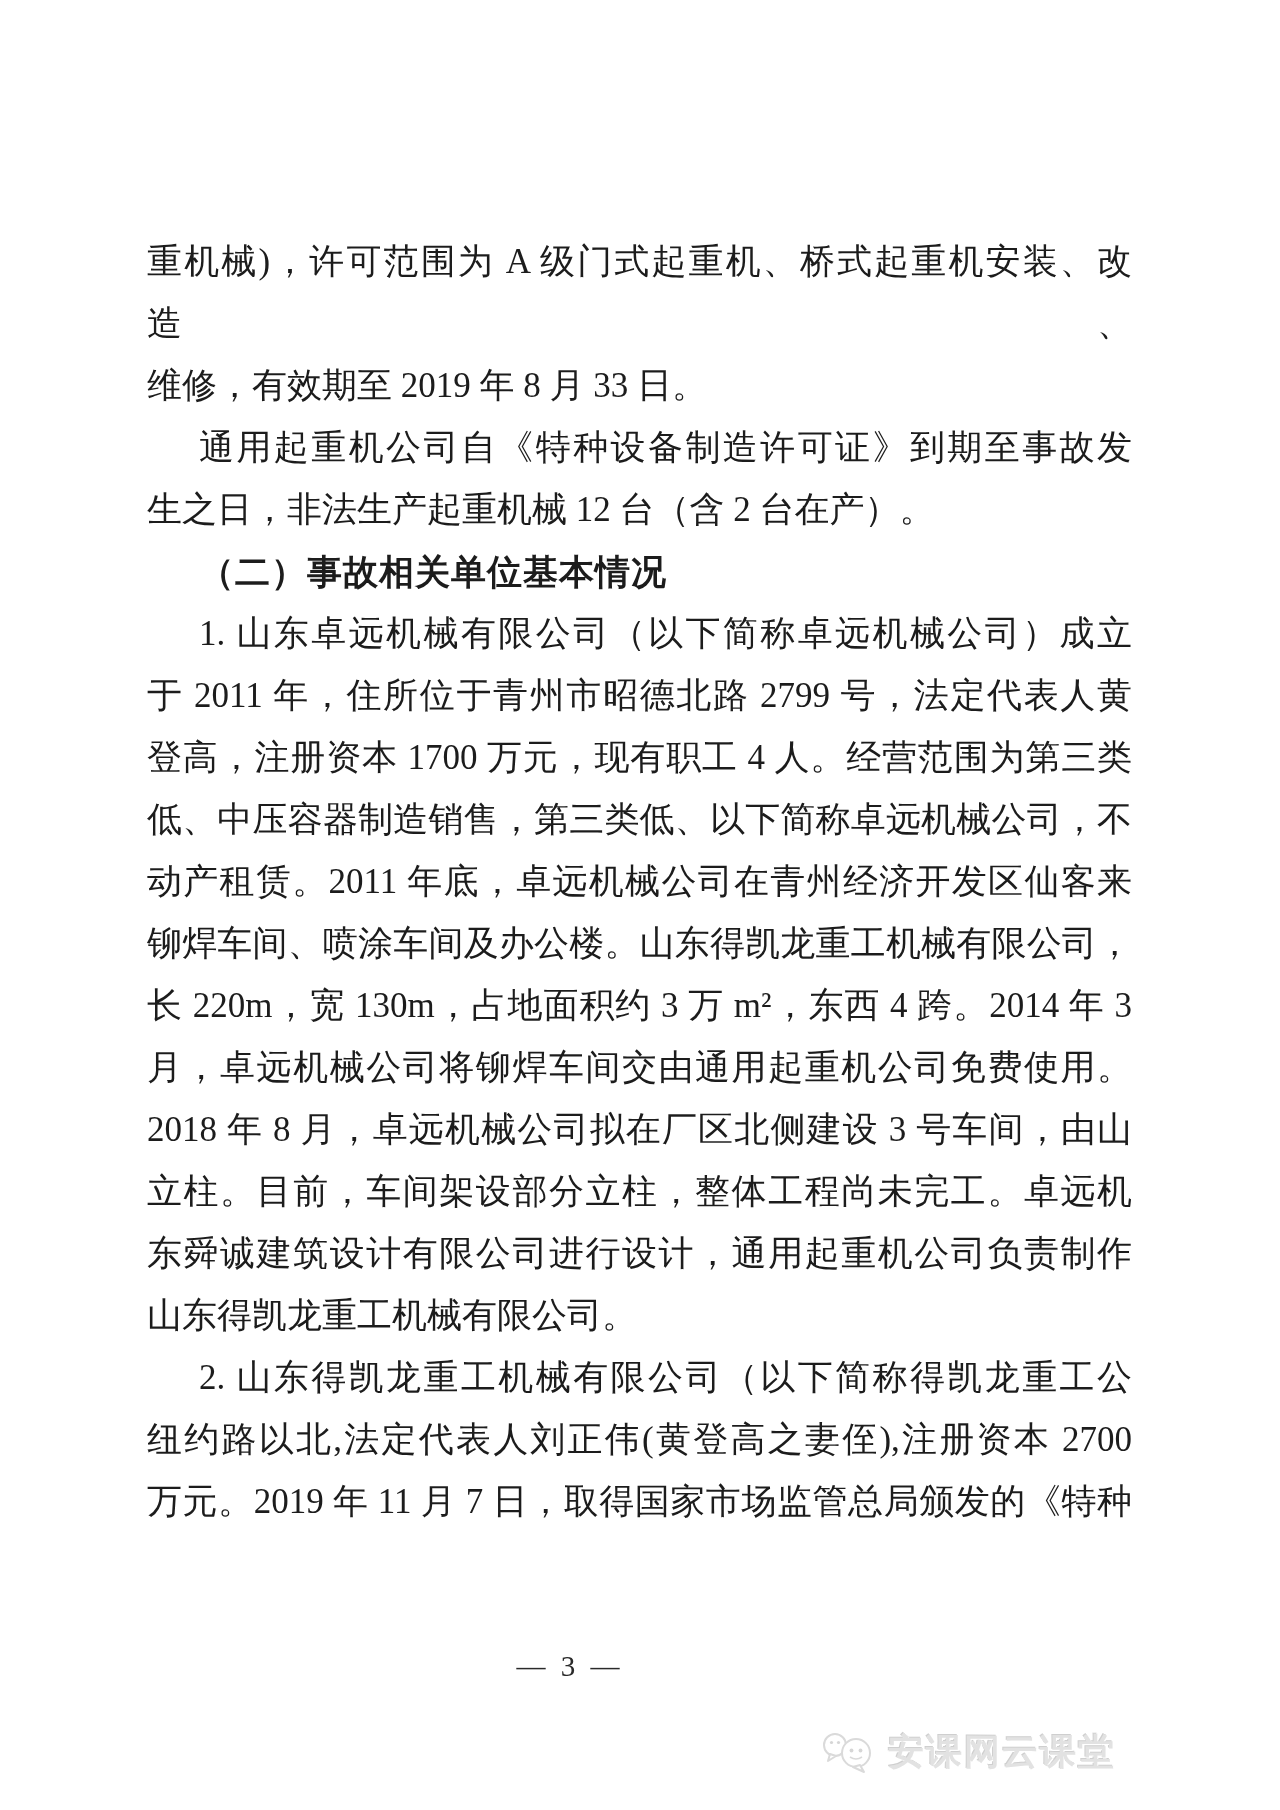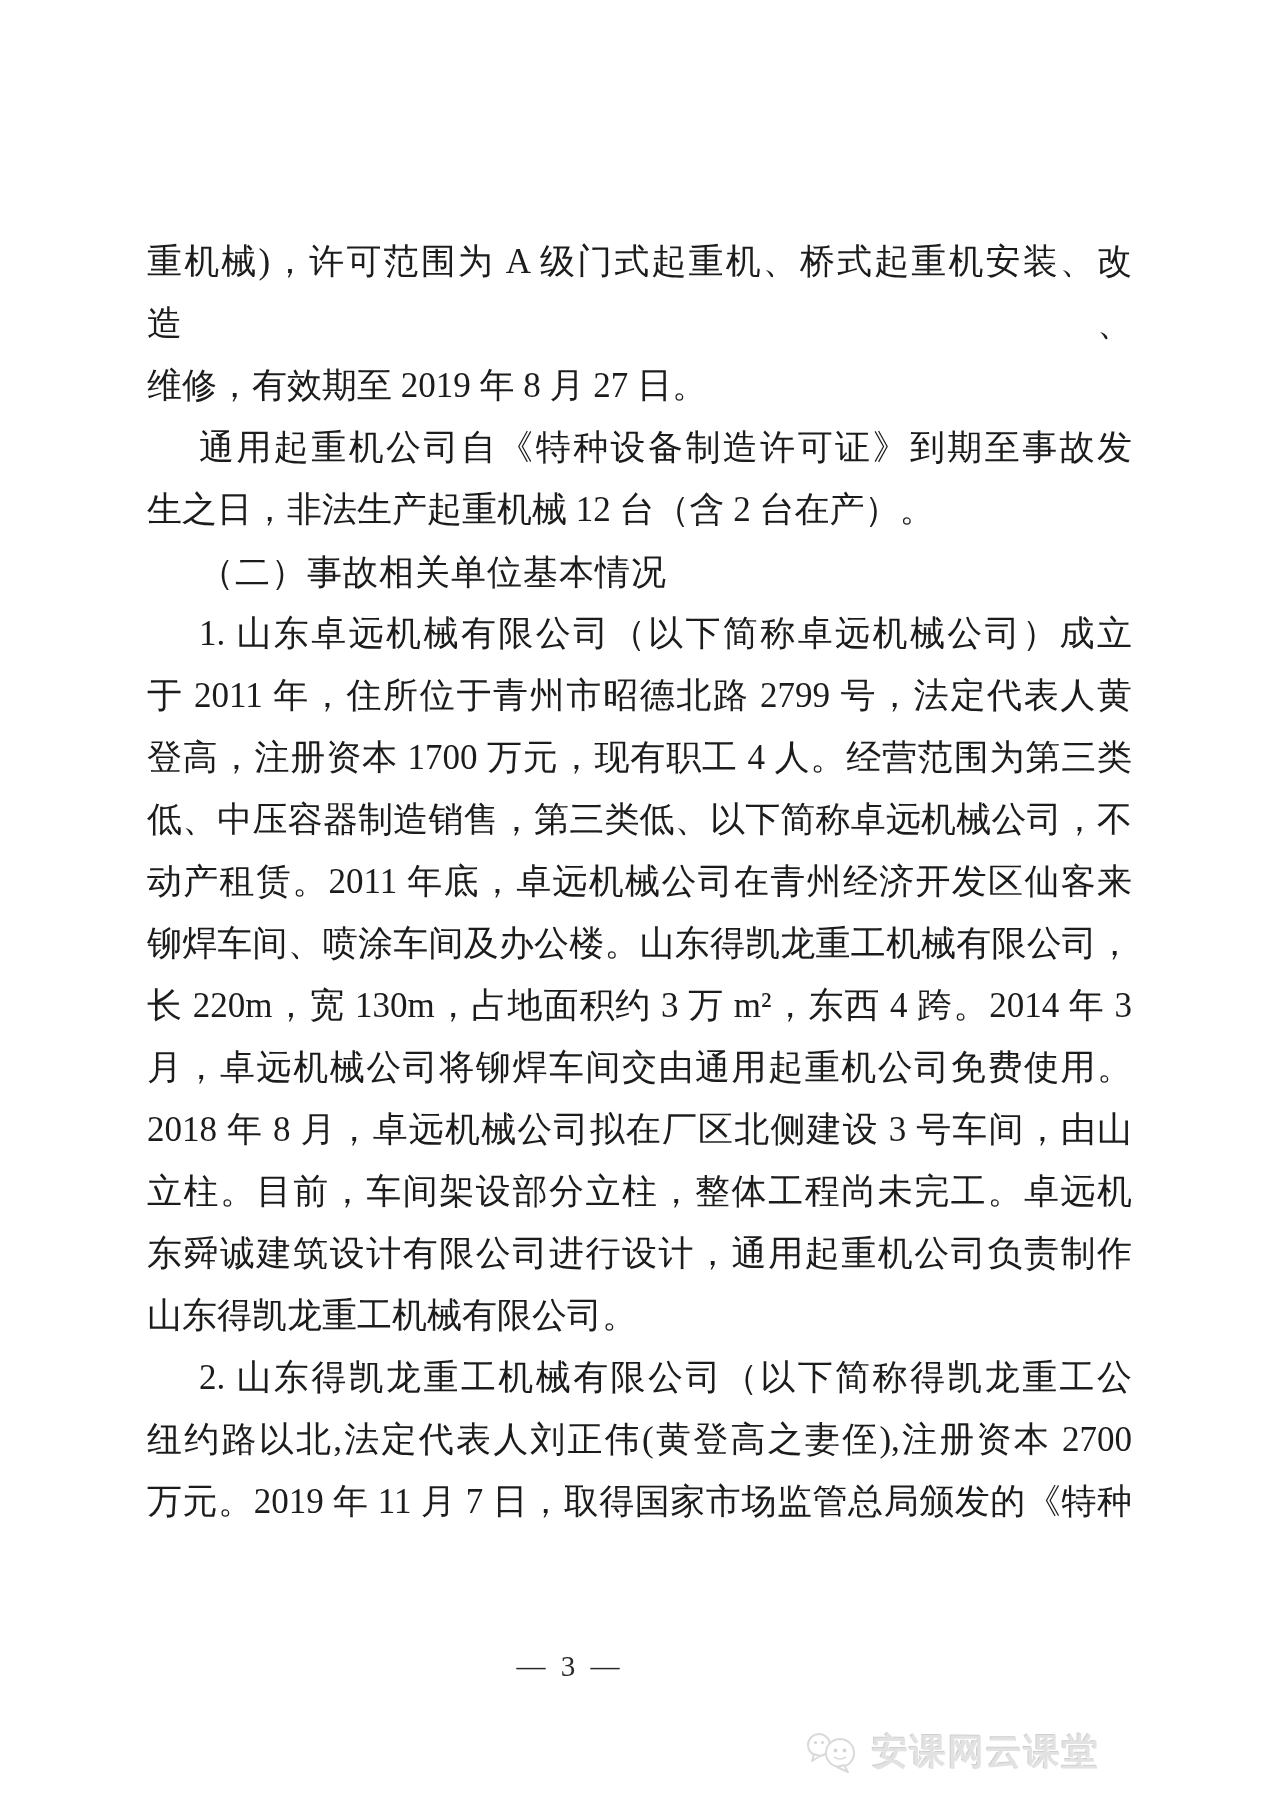--- a/index.html
+++ b/index.html
@@ -30,36 +30,36 @@
   .just {
     text-align: justify;
     text-align-last: justify;
     text-justify: inter-ideograph;
   }
   .indent {
     text-indent: 52px;
   }
   .heading {
     font-family: "Liberation Sans", "DejaVu Sans", sans-serif;
-    font-weight: 400;
+    font-weight: 700;
     letter-spacing: 1px;
   }
   .footer-pageno {
     position: absolute;
     left: 0;
     top: 1650px;
     width: 100%;
     text-align: center;
     font-size: 29px;
     color: #2a2a2a;
     letter-spacing: 4px;
   }
   .watermark {
     position: absolute;
-    right: 40px;
+    right: 24px;
     top: 1728px;
     display: flex;
     align-items: center;
     gap: 10px;
   }
   .watermark-text {
     font-family: "Liberation Sans", "DejaVu Sans", sans-serif;
     font-size: 36px;
     font-weight: 600;
     color: #e2e2e2;
@@ -70,21 +70,21 @@
     display: block;
   }
 </style>
 </head>
 <body>
 
 <div class="page">
 
   <div class="text-block">
     <div class="line just">重机械)，许可范围为 A 级门式起重机、桥式起重机安装、改造、</div>
-    <div class="line">维修，有效期至 2019 年 8 月 27 日。</div>
+    <div class="line">维修，有效期至 2019 年 8 月 33 日。</div>
     <div class="line just indent">通用起重机公司自《特种设备制造许可证》到期至事故发</div>
     <div class="line">生之日，非法生产起重机械 12 台（含 2 台在产）。</div>
     <div class="line indent heading">（二）事故相关单位基本情况</div>
     <div class="line just indent">1. 山东卓远机械有限公司（以下简称卓远机械公司）成立</div>
     <div class="line just">于 2011 年，住所位于青州市昭德北路 2799 号，法定代表人黄</div>
     <div class="line just">登高，注册资本 1700 万元，现有职工 4 人。经营范围为第三类</div>
     <div class="line just">低、中压容器制造销售，第三类低、以下简称卓远机械公司，不</div>
     <div class="line just">动产租赁。2011 年底，卓远机械公司在青州经济开发区仙客来</div>
     <div class="line just">铆焊车间、喷涂车间及办公楼。山东得凯龙重工机械有限公司，</div>
     <div class="line just">长 220m，宽 130m，占地面积约 3 万 m²，东西 4 跨。2014 年 3</div>

